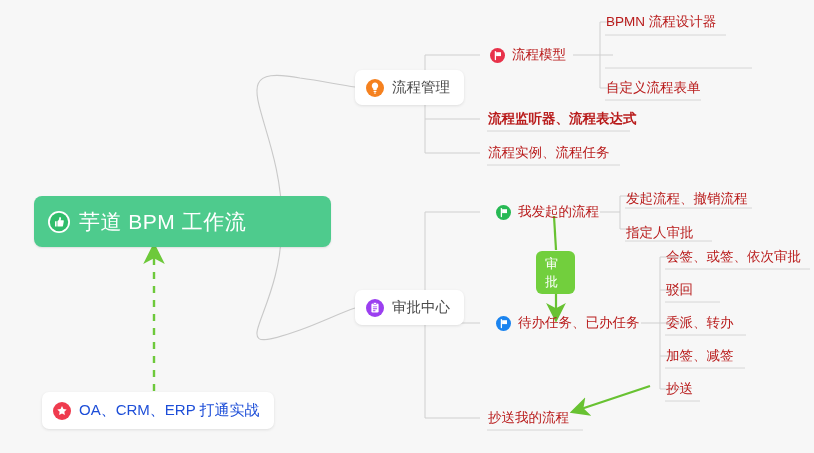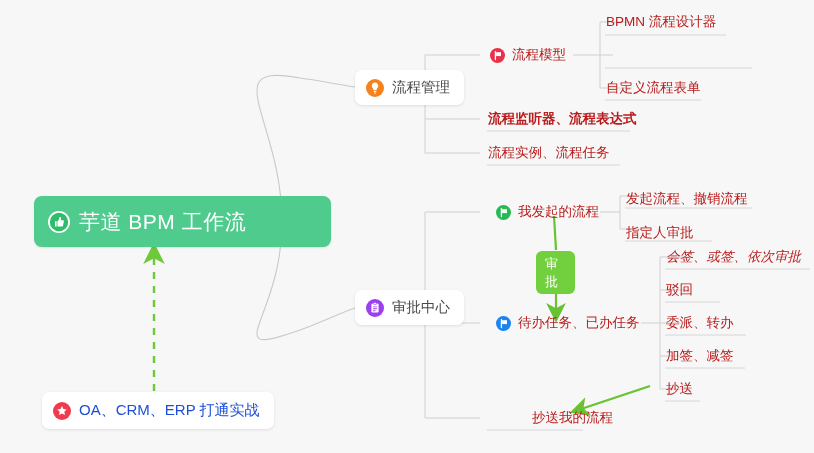--- a/index.html
+++ b/index.html
@@ -286,32 +286,32 @@
     <span class="ico sm">
       <svg width="15" height="15" viewBox="0 0 15 15">
         <circle cx="7.5" cy="7.5" r="7.5" fill="#1b84ef"></circle>
         <path d="M5.4,3.6 L5.4,11.6" stroke="#ffffff" stroke-width="1.25" stroke-linecap="round"></path>
         <path d="M6.1,4.2 L11.0,4.2 L11.0,8.1 L6.1,8.1 z" fill="#ffffff"></path>
       </svg>
     </span>
     <span class="leaf-text">待办任务、已办任务</span>
   </div>
 
-  <div class="leaf" style="left:488px; top:408px;margin-left:44px;">
+  <div class="leaf" style="left:488px; top:408px;">
     <span>抄送我的流程</span>
   </div>
 
   <div class="leaf" style="left:626px; top:189px;">
     <span>发起流程、撤销流程</span>
   </div>
   <div class="leaf" style="left:626px; top:213px;margin-top:10px;">
     <span>指定人审批</span>
   </div>
 
-  <div class="leaf" style="left:666px; top:247px;font-style:italic;">
+  <div class="leaf" style="left:666px; top:247px;">
     <span>会签、或签、依次审批</span>
   </div>
   <div class="leaf" style="left:666px; top:280px;">
     <span>驳回</span>
   </div>
   <div class="leaf" style="left:666px; top:313px;">
     <span>委派、转办</span>
   </div>
   <div class="leaf" style="left:666px; top:346px;">
     <span>加签、减签</span>

